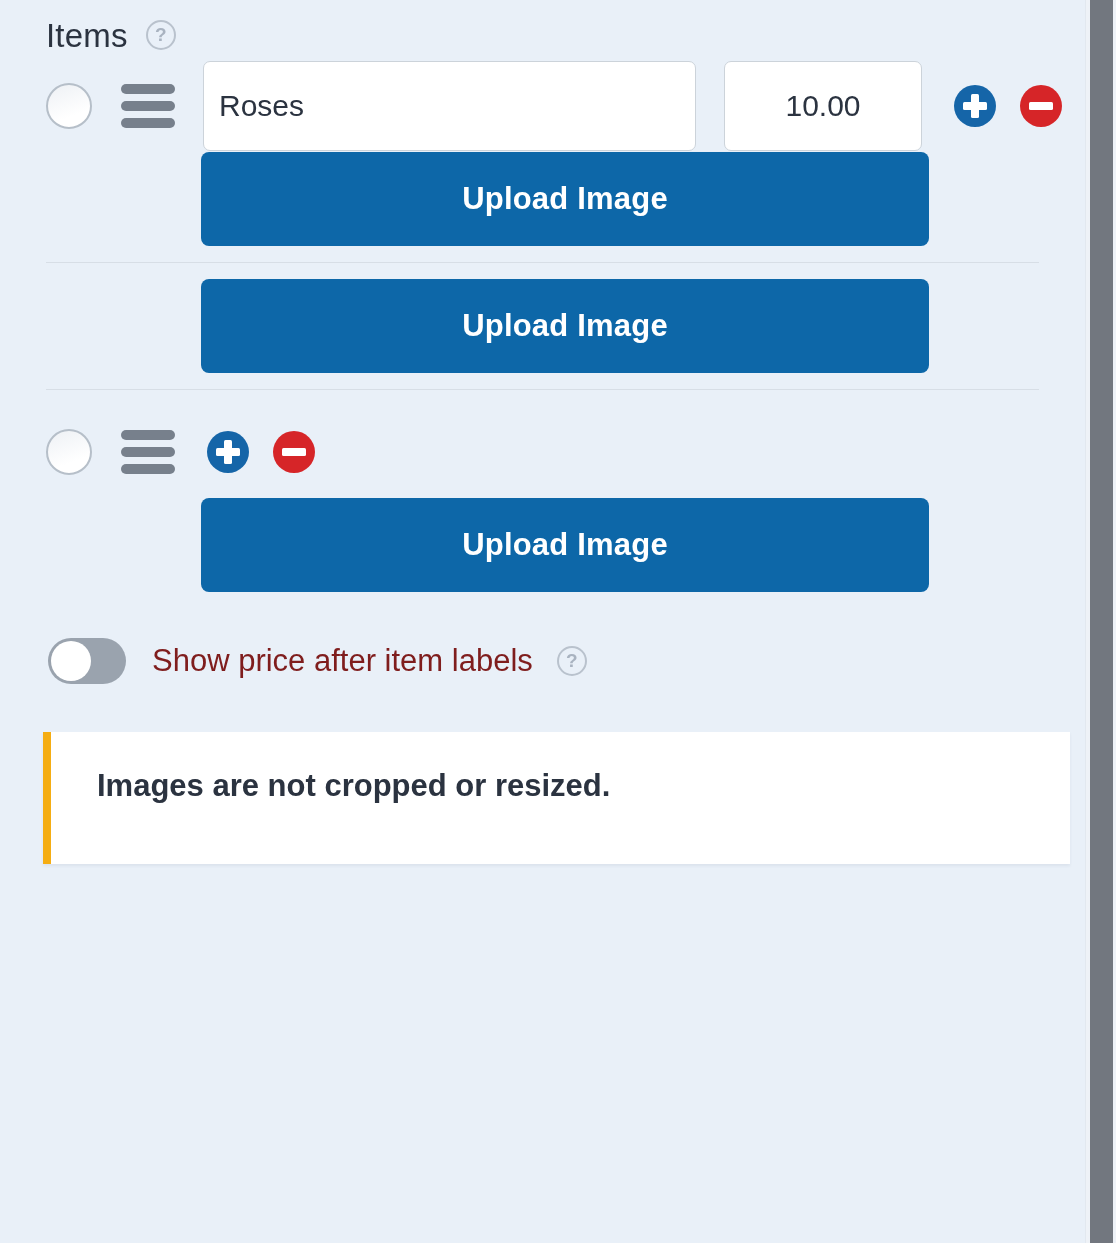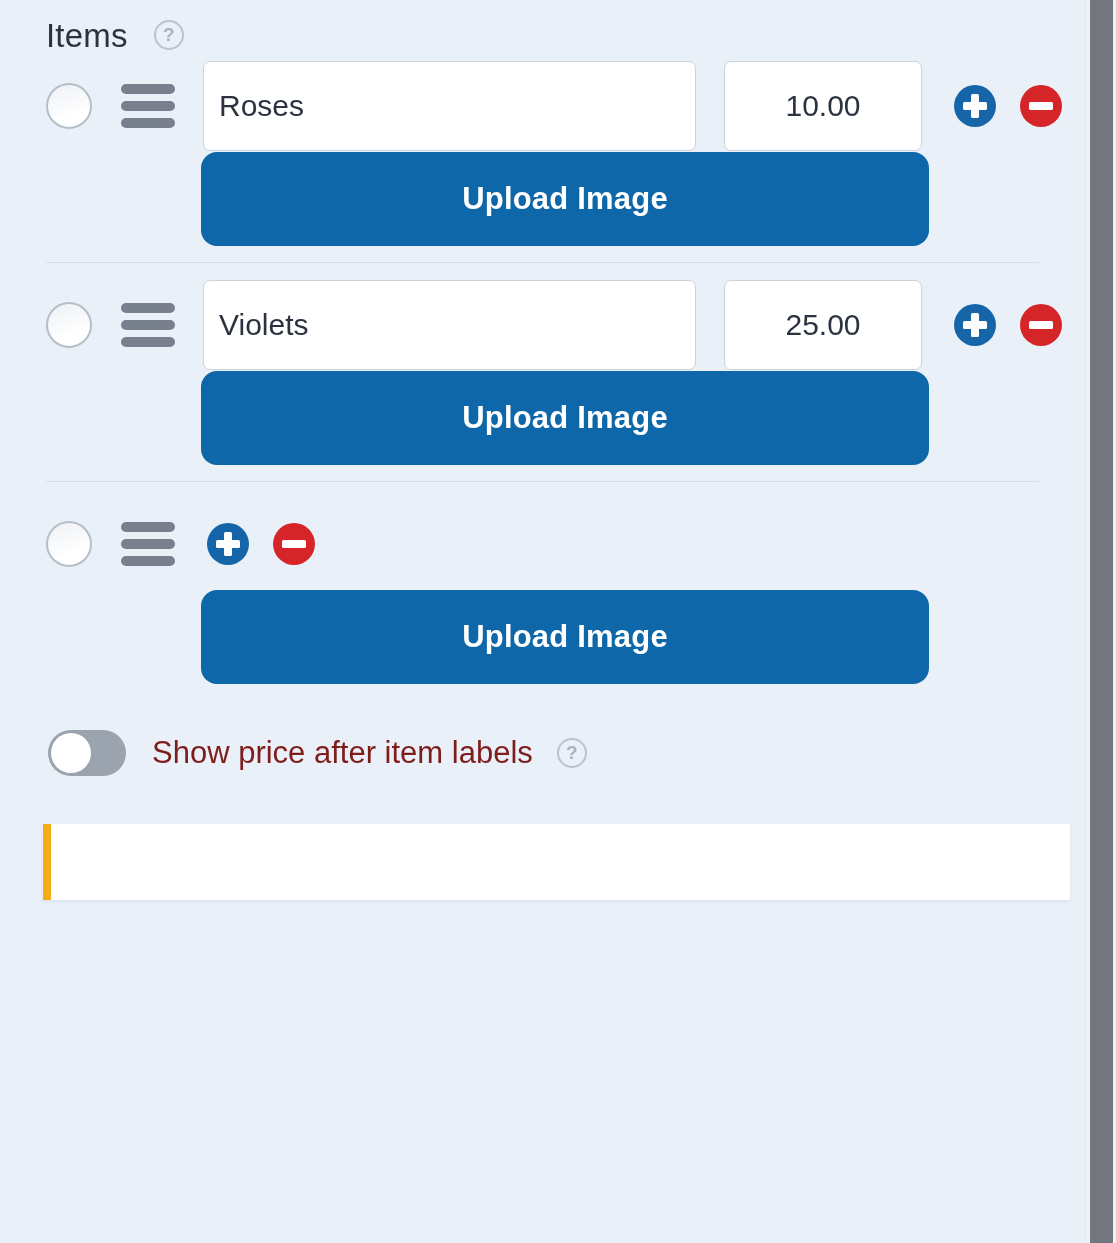--- a/index.html
+++ b/index.html
@@ -26,21 +26,20 @@
     overflow: hidden;
   }
 
   
   .section-header {
     display: flex;
     align-items: center;
     padding: 22px 0 0 46px;
     height: 48px;
     box-sizing: border-box;
-    gap: 8px;
   }
   .section-title {
     font-size: 33px;
     color: #2b3340;
     letter-spacing: 0.2px;
     line-height: 1;
   }
   .help-icon {
     width: 30px;
     height: 30px;
@@ -170,21 +169,21 @@
     padding: 0 0 0 46px;
   }
   .upload-btn {
     display: block;
     width: 728px;
     height: 94px;
     margin-left: 155px;
     background: #0d67a8;
     color: #ffffff;
     border: none;
-    border-radius: 16px;
+    border-radius: 8px;
     font-family: "Liberation Sans", sans-serif;
     font-size: 31px;
     font-weight: bold;
     cursor: pointer;
     letter-spacing: 0.2px;
   }
 
   
   .toggle-row {
     display: flex;
@@ -296,37 +295,20 @@
         </span>
       </div>
       <div class="upload-row">
         <button class="upload-btn">Upload Image</button>
       </div>
     </div>
 
     <div class="item-sep"></div>
 
     <div class="item-block">
-      <div class="item-row">
-        <span class="radio-btn"></span>
-        <span class="drag-handle">
-          <span class="bar"></span>
-            <span class="bar"></span>
-            <span class="bar"></span>
-        </span>
-        <input class="text-input" type="text" value="Violets" style="">
-        <input class="price-input" type="text" value="25.00" style="">
-        <span class="round-icon-btn add-btn">
-          <span class="plus-h"></span>
-            <span class="plus-v"></span>
-        </span>
-        <span class="round-icon-btn remove-btn">
-          <span class="minus-h"></span>
-        </span>
-      </div>
       <div class="upload-row">
         <button class="upload-btn">Upload Image</button>
       </div>
     </div>
 
     <div class="item-sep"></div>
 
     <div class="item-block">
       <div class="item-row">
         <span class="radio-btn"></span>
@@ -352,19 +334,20 @@
 
   <div class="toggle-row">
     <span class="toggle">
       <span class="knob"></span>
     </span>
     <span class="toggle-label">Show price after item labels</span>
     <span class="help-icon">?</span>
   </div>
 
   <div class="notice">
+    <div class="notice-title">Images are not cropped or resized.</div>
   </div>
 
 </div>
 
 <div class="scrollbar-track">
   <div class="scrollbar-thumb"></div>
 </div>
 
 </body></html>

